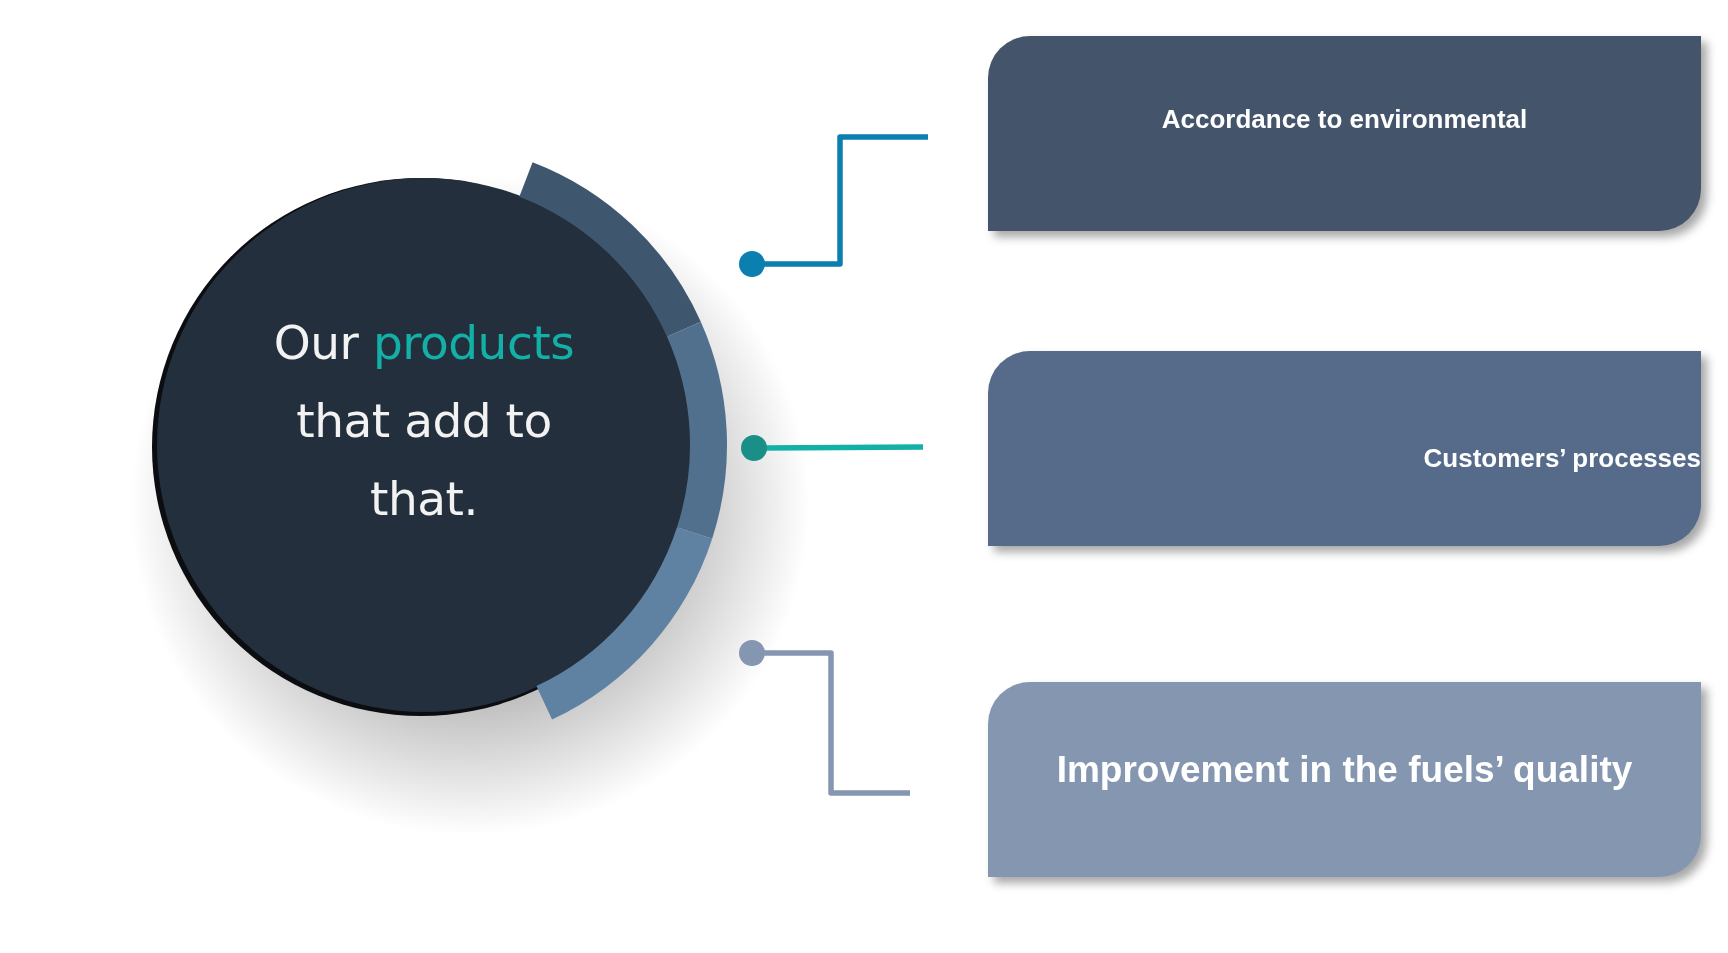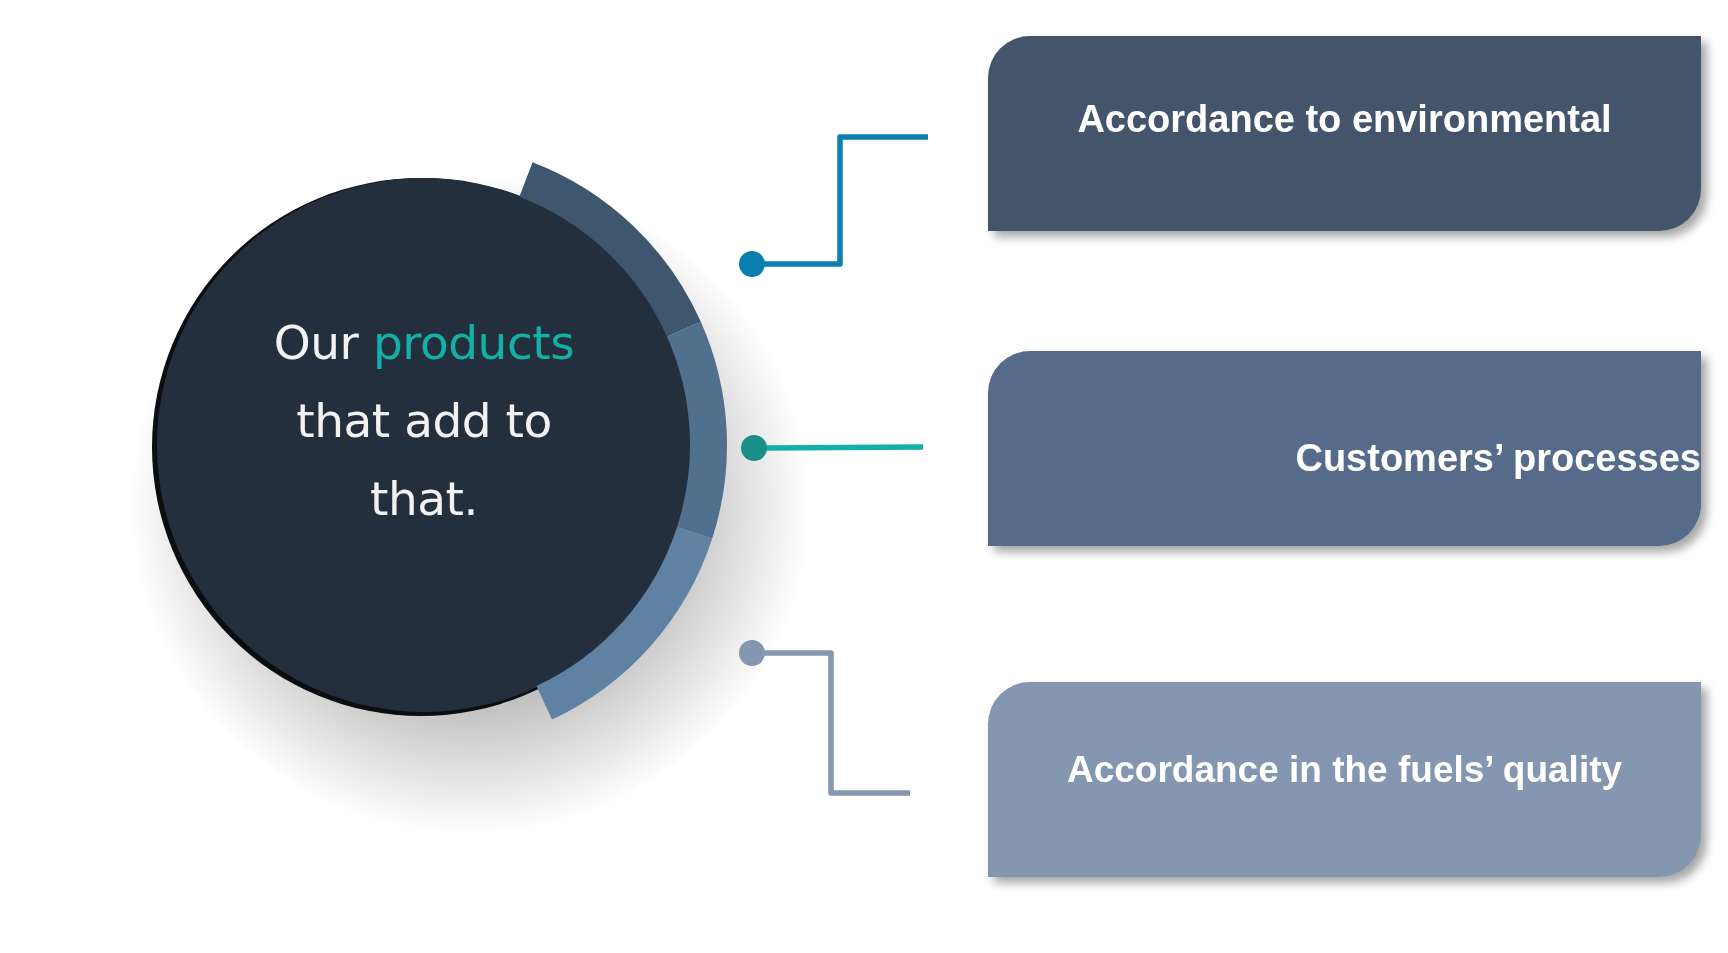--- a/index.html
+++ b/index.html
@@ -23,21 +23,21 @@
   .center-text .accent { color: var(--accent, #12b0a6); }
   .box {
     position: absolute;
     left: 988px; width: 713px; height: 195px;
     border-radius: 42px 0 42px 0;
     box-shadow: 6px 6px 10px rgba(0,0,0,0.35);
     display: flex; align-items: center; justify-content: center;
     color: #ffffff;
     font-family: "Liberation Sans", sans-serif;
     font-weight: bold;
-    font-size: 38px;
+    font-size: 26px;
     white-space: nowrap;
   }
   .box-1 { top: 36px; }
   .box-2 { top: 351px; justify-content: flex-end; }
   .box-3 { top: 682px; font-size: 37px; }
   .box-label { display: block; }
   .box-1 .box-label { transform: translateY(-14px); }
   .box-2 .box-label { transform: translateY(10px); }
   .box-3 .box-label { transform: translateY(-10px); }
 </style>
@@ -88,14 +88,14 @@
   <div>that.</div>
 </div>
 
 <div class="box box-1" id="box-1" style="background: rgb(68, 84, 107);">
   <span class="box-label">Accordance to environmental</span>
 </div>
 <div class="box box-2" id="box-2" style="background: rgb(86, 107, 137);">
   <span class="box-label">Customers’ processes</span>
 </div>
 <div class="box box-3" id="box-3" style="background: rgb(132, 150, 176);">
-  <span class="box-label">Accordance in the fuels’ quality</span>
+  <span class="box-label">Improvement in the fuels’ quality</span>
 </div>
 
 </body></html>

